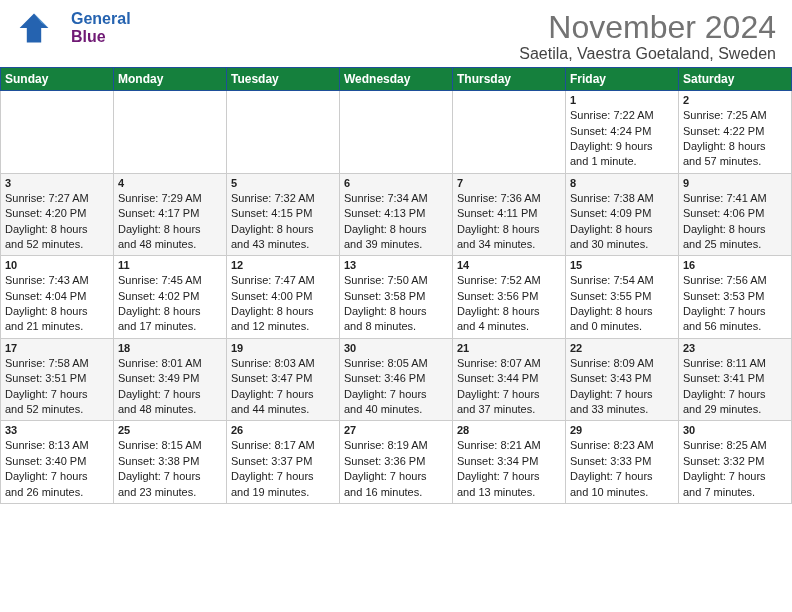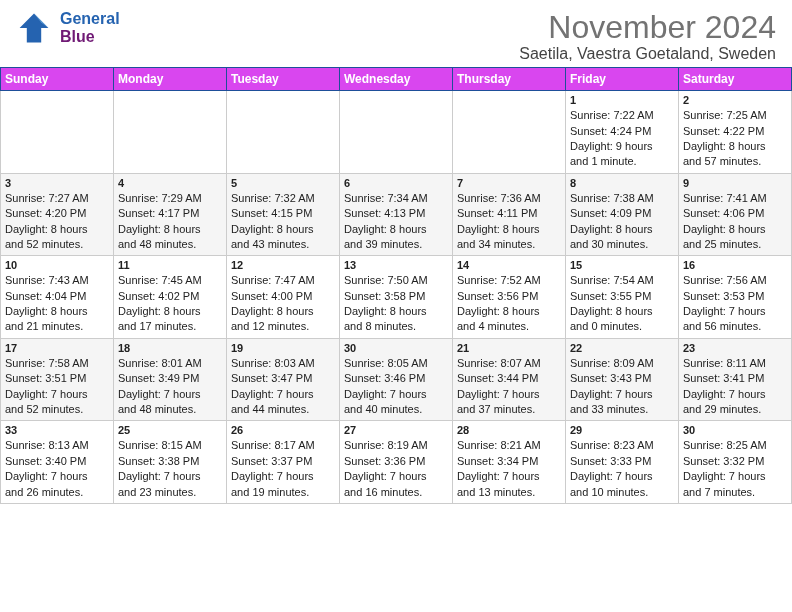--- a/index.html
+++ b/index.html
@@ -12,21 +12,21 @@
     }
     .header {
       display: flex;
       justify-content: space-between;
       align-items: flex-start;
       padding: 10px 16px 4px 16px;
     }
     .logo {
       display: flex;
       align-items: center;
-      gap: 8px;
+      gap: 19px;
     }
     .logo-icon {
       width: 36px;
       height: 36px;
     }
     .title-block {
       text-align: right;
     }
     .month-title {
       font-size: 32px;
@@ -37,21 +37,21 @@
     .location-title {
       font-size: 16px;
       color: #444;
     }
     .calendar {
       width: 100%;
       border-collapse: collapse;
       table-layout: fixed;
     }
     .calendar th {
-      background: #d946ef;
+      background: #15803d;
       color: #fff;
       font-size: 12px;
       font-weight: bold;
       padding: 4px 4px;
       text-align: left;
       border: 1px solid #1e4f99;
     }
     .calendar td {
       vertical-align: top;
       padding: 3px 4px;

